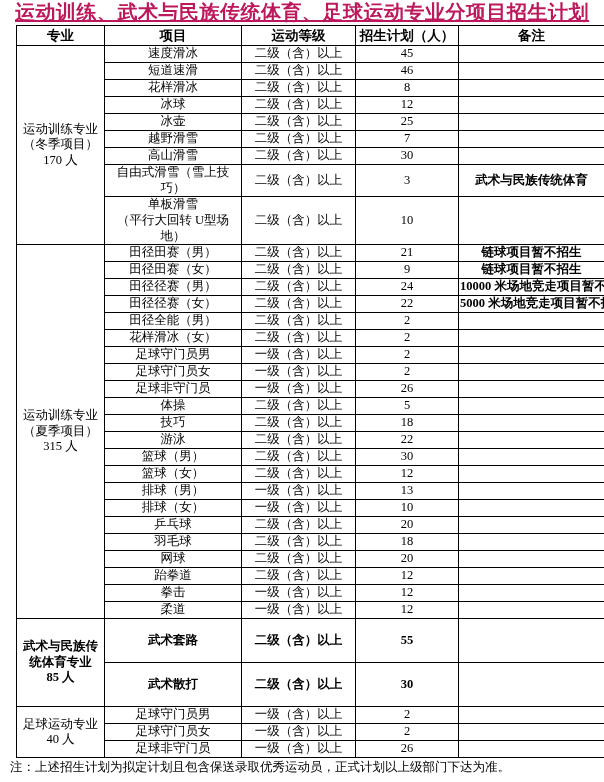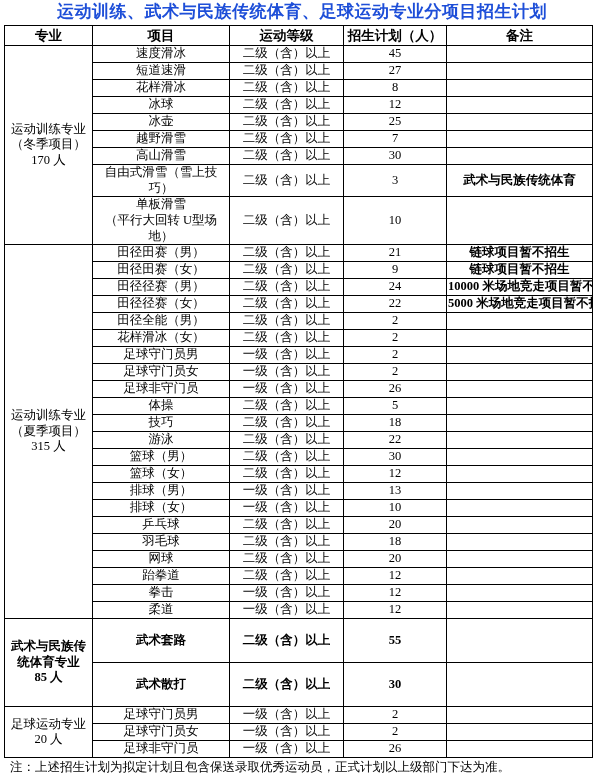--- a/index.html
+++ b/index.html
@@ -8,29 +8,30 @@
     width: 604px; height: 782px;
     background: #ffffff;
     font-family: "Liberation Serif", serif;
     color: #000;
     overflow: hidden;
   }
   .title {
     height: 25px;
     line-height: 24px;
     text-align: center;
-    font-size: 17px;
+    font-size: 20px;
     font-weight: bold;
-    color: #1d4ed8;
+    color: #be185d;
     letter-spacing: 0.5px;
     white-space: nowrap;
+    text-decoration: underline;
   }
   table.plan {
     width: 588px;
-    margin-left: 4px;
+    margin-left: 16px;
     border-collapse: collapse;
     table-layout: fixed;
   }
   table.plan th, table.plan td {
     border: 1px solid #000;
     padding: 0 1px;
     text-align: center;
     vertical-align: middle;
     overflow: hidden;
   }
@@ -96,21 +97,21 @@
 （冬季项目）
 170 人</td>
         <td class="item">速度滑冰</td>
         <td class="grade">二级（含）以上</td>
         <td class="plan-num">45</td>
         <td class="note"></td>
       </tr>
       <tr>
         <td class="item">短道速滑</td>
         <td class="grade">二级（含）以上</td>
-        <td class="plan-num">27</td>
+        <td class="plan-num">46</td>
         <td class="note"></td>
       </tr>
       <tr>
         <td class="item">花样滑冰</td>
         <td class="grade">二级（含）以上</td>
         <td class="plan-num">8</td>
         <td class="note"></td>
       </tr>
       <tr>
         <td class="item">冰球</td>
@@ -294,21 +295,21 @@
         <td class="note"></td>
       </tr>
       <tr class="h45">
         <td class="item">武术散打</td>
         <td class="grade">二级（含）以上</td>
         <td class="plan-num">30</td>
         <td class="note"></td>
       </tr>
       <tr>
         <td class="major" rowspan="3">足球运动专业
-20 人</td>
+40 人</td>
         <td class="item">足球守门员男</td>
         <td class="grade">一级（含）以上</td>
         <td class="plan-num">2</td>
         <td class="note"></td>
       </tr>
       <tr>
         <td class="item">足球守门员女</td>
         <td class="grade">一级（含）以上</td>
         <td class="plan-num">2</td>
         <td class="note"></td>

